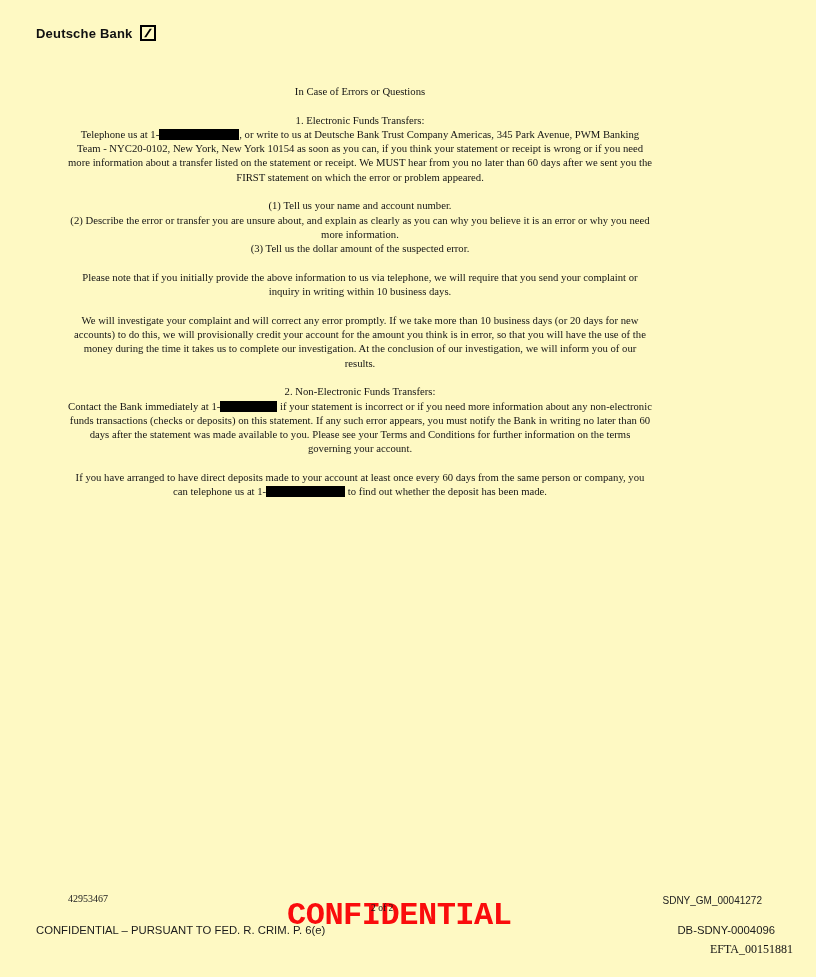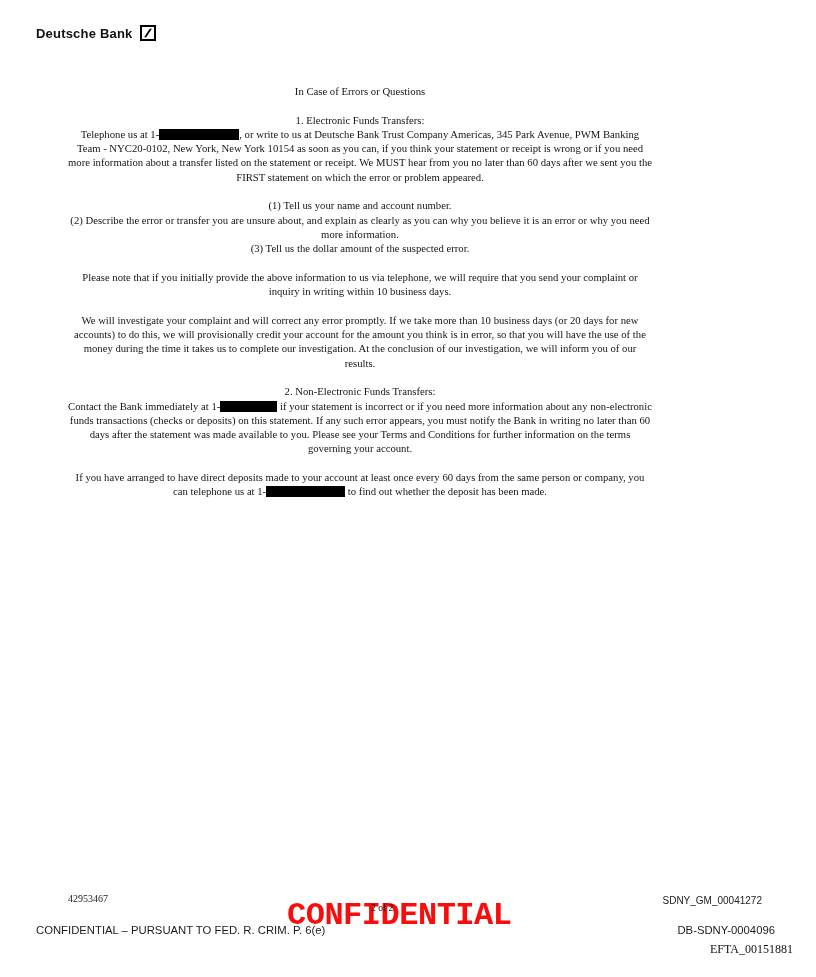--- a/index.html
+++ b/index.html
@@ -1,19 +1,19 @@
 <!DOCTYPE html>
 <html><head>
 <meta charset="utf-8">
 <style>
   html,body{margin:0;padding:0;background:#e8e8e8;}
   .page{
     position:relative;
     width:816px;height:977px;
-    background:#ffffff;
+    background:#fef9c3;
     margin:0 auto;
     overflow:hidden;
     font-family:"Liberation Serif", serif;
     color:#1a1a1a;
   }
   
   .logo{
     position:absolute;left:36px;top:25px;
     display:flex;align-items:center;gap:7px;
     font-family:"Liberation Sans", sans-serif;

